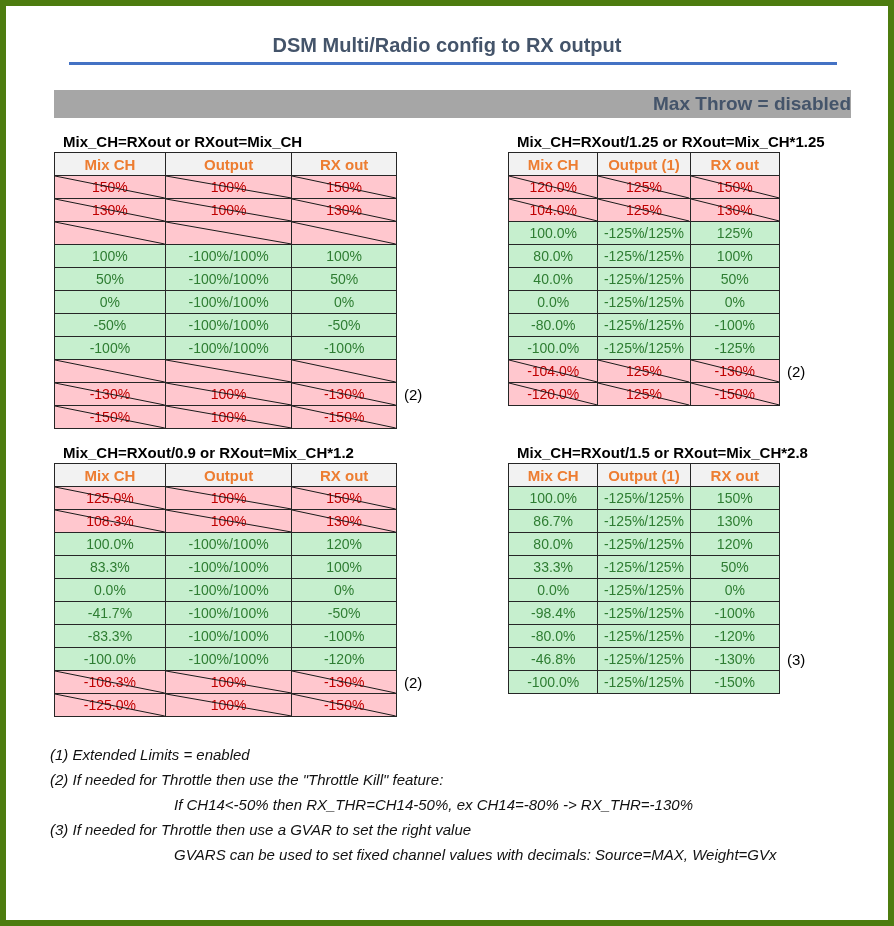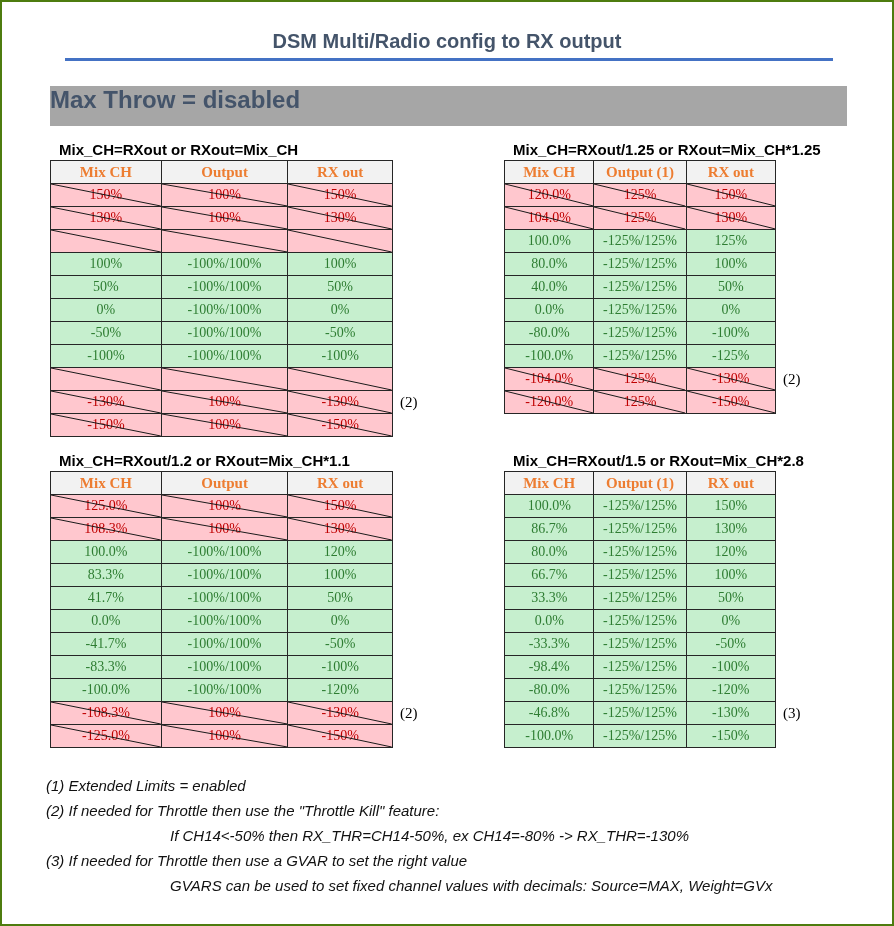--- a/index.html
+++ b/index.html
@@ -5,47 +5,47 @@
   html,body { margin:0; padding:0; background:#ffffff; }
   :root {
     --heading-text:#44546A; --rule-blue:#4472C4; --banner-bg:#A6A6A6;
     --header-bg:#F2F2F2; --header-text:#ED7D31;
     --valid-bg:#C6EFCE; --valid-text:#2E7D32;
     --invalid-bg:#FFC7CE; --invalid-text:#C00000;
     --grid:#262626;
   }
   .sheet {
     position:relative; width:894px; height:926px; box-sizing:border-box;
-    border:2px solid #4d7c0f; background:#fff;
+    border:6px solid #4d7c0f; background:#fff;
     font-family:"Liberation Sans", sans-serif; overflow:hidden;
   }
   .title {
     margin-top:26px; text-align:center;
     font-size:20px; font-weight:bold; color:var(--heading-text); line-height:26px;
   }
   .title-rule { margin:4px 0 0 63px; width:768px; height:3px; background:var(--rule-blue); }
 
   .section { margin-left:48px; width:797px; }
   .banner {
-    margin-top:25px; height:40px; line-height:28px; background:var(--banner-bg);
-    color:var(--heading-text); font-size:24px; font-weight:bold; text-align:left;
+    margin-top:25px; height:28px; line-height:28px; background:var(--banner-bg);
+    color:var(--heading-text); font-size:19px; font-weight:bold; text-align:right;
   }
   .section.second .banner { margin-top:22px; }
 
   .tables-row { display:flex; margin-top:13px; }
   .table-block { position:relative; }
   .table-block.left  { width:343px; }
   .table-block.right { width:272px; margin-left:111px; }
 
   .caption {
     height:21px; line-height:21px; padding-left:9px; white-space:nowrap;
     font-size:15px; font-weight:bold; color:#000;
   }
 
-  table { border-collapse:collapse; width:100%; table-layout:fixed;font-family:Liberation Serif, serif; }
+  table { border-collapse:collapse; width:100%; table-layout:fixed; }
   .t-left  col.c1 { width:32.4%; } .t-left  col.c2 { width:37.0%; } .t-left  col.c3 { width:30.6%; }
   .t-right col.c1 { width:33.0%; } .t-right col.c2 { width:34.0%; } .t-right col.c3 { width:33.0%; }
 
   th, td {
     border:1px solid var(--grid); height:22px; padding:0;
     text-align:center; vertical-align:middle; position:relative;
   }
   th { background:var(--header-bg); color:var(--header-text); font-size:15px; font-weight:bold; }
   td { font-size:14px; }
   td.valid   { background:var(--valid-bg);   color:var(--valid-text); }
@@ -273,21 +273,21 @@
                     </svg><span>-150%</span></td>
                 </tr>
               </tbody>
             </table>
           </div>
         </div>
       </div>
       <div class="section second">
         <div class="tables-row">
           <div class="table-block left">
-            <div class="caption">Mix_CH=RXout/1.2 or RXout=Mix_CH*1.1</div>
+            <div class="caption">Mix_CH=RXout/0.9 or RXout=Mix_CH*1.2</div>
             <table class="t-left">
               <colgroup>
                 <col class="c1">
                 <col class="c2">
                 <col class="c3">
               </colgroup>
               <thead>
                 <tr>
                   <th>Mix CH</th>
                   <th>Output</th>
@@ -319,25 +319,20 @@
                 </tr>
                 <tr>
                   <td class="valid"><span>100.0%</span></td>
                   <td class="valid"><span>-100%/100%</span></td>
                   <td class="valid"><span>120%</span></td>
                 </tr>
                 <tr>
                   <td class="valid"><span>83.3%</span></td>
                   <td class="valid"><span>-100%/100%</span></td>
                   <td class="valid"><span>100%</span></td>
-                </tr>
-                <tr>
-                  <td class="valid"><span>41.7%</span></td>
-                  <td class="valid"><span>-100%/100%</span></td>
-                  <td class="valid"><span>50%</span></td>
                 </tr>
                 <tr>
                   <td class="valid"><span>0.0%</span></td>
                   <td class="valid"><span>-100%/100%</span></td>
                   <td class="valid"><span>0%</span></td>
                 </tr>
                 <tr>
                   <td class="valid"><span>-41.7%</span></td>
                   <td class="valid"><span>-100%/100%</span></td>
                   <td class="valid"><span>-50%</span></td>
@@ -402,38 +397,28 @@
                   <td class="valid"><span>86.7%</span></td>
                   <td class="valid"><span>-125%/125%</span></td>
                   <td class="valid"><span>130%</span></td>
                 </tr>
                 <tr>
                   <td class="valid"><span>80.0%</span></td>
                   <td class="valid"><span>-125%/125%</span></td>
                   <td class="valid"><span>120%</span></td>
                 </tr>
                 <tr>
-                  <td class="valid"><span>66.7%</span></td>
-                  <td class="valid"><span>-125%/125%</span></td>
-                  <td class="valid"><span>100%</span></td>
-                </tr>
-                <tr>
                   <td class="valid"><span>33.3%</span></td>
                   <td class="valid"><span>-125%/125%</span></td>
                   <td class="valid"><span>50%</span></td>
                 </tr>
                 <tr>
                   <td class="valid"><span>0.0%</span></td>
                   <td class="valid"><span>-125%/125%</span></td>
                   <td class="valid"><span>0%</span></td>
-                </tr>
-                <tr>
-                  <td class="valid"><span>-33.3%</span></td>
-                  <td class="valid"><span>-125%/125%</span></td>
-                  <td class="valid"><span>-50%</span></td>
                 </tr>
                 <tr>
                   <td class="valid"><span>-98.4%</span></td>
                   <td class="valid"><span>-125%/125%</span></td>
                   <td class="valid"><span>-100%</span></td>
                 </tr>
                 <tr>
                   <td class="valid"><span>-80.0%</span></td>
                   <td class="valid"><span>-125%/125%</span></td>
                   <td class="valid"><span>-120%</span></td>

